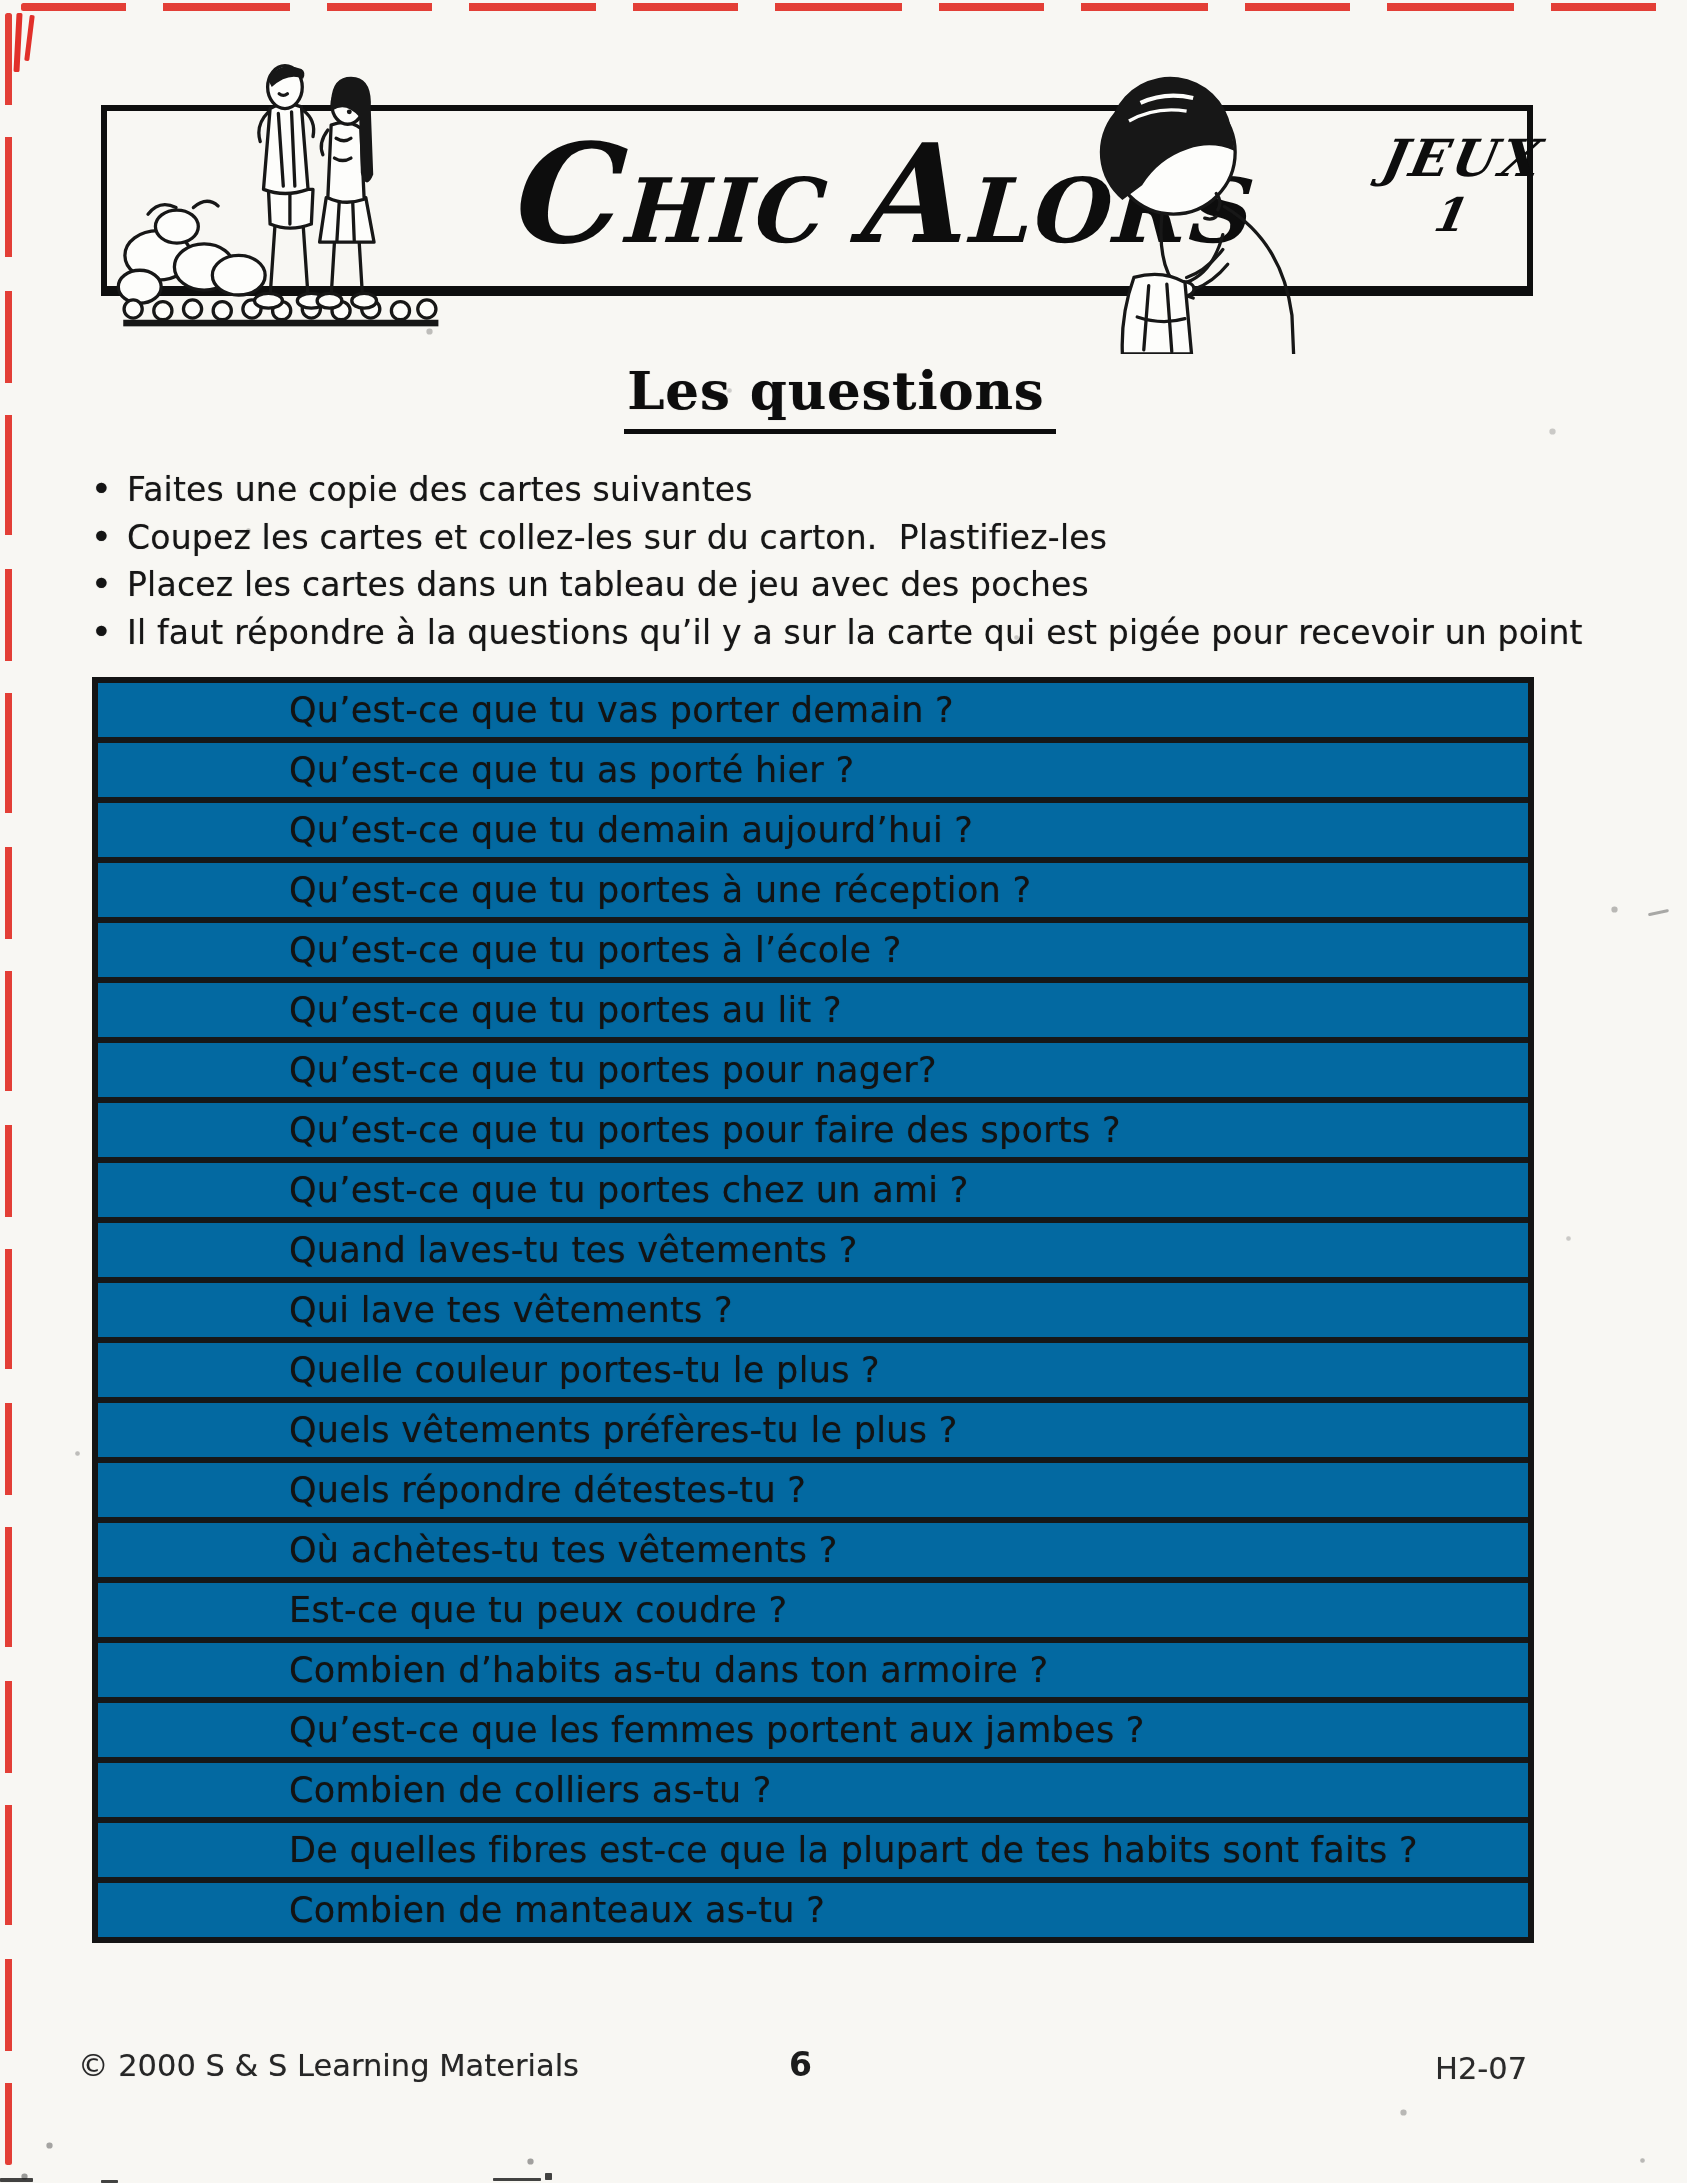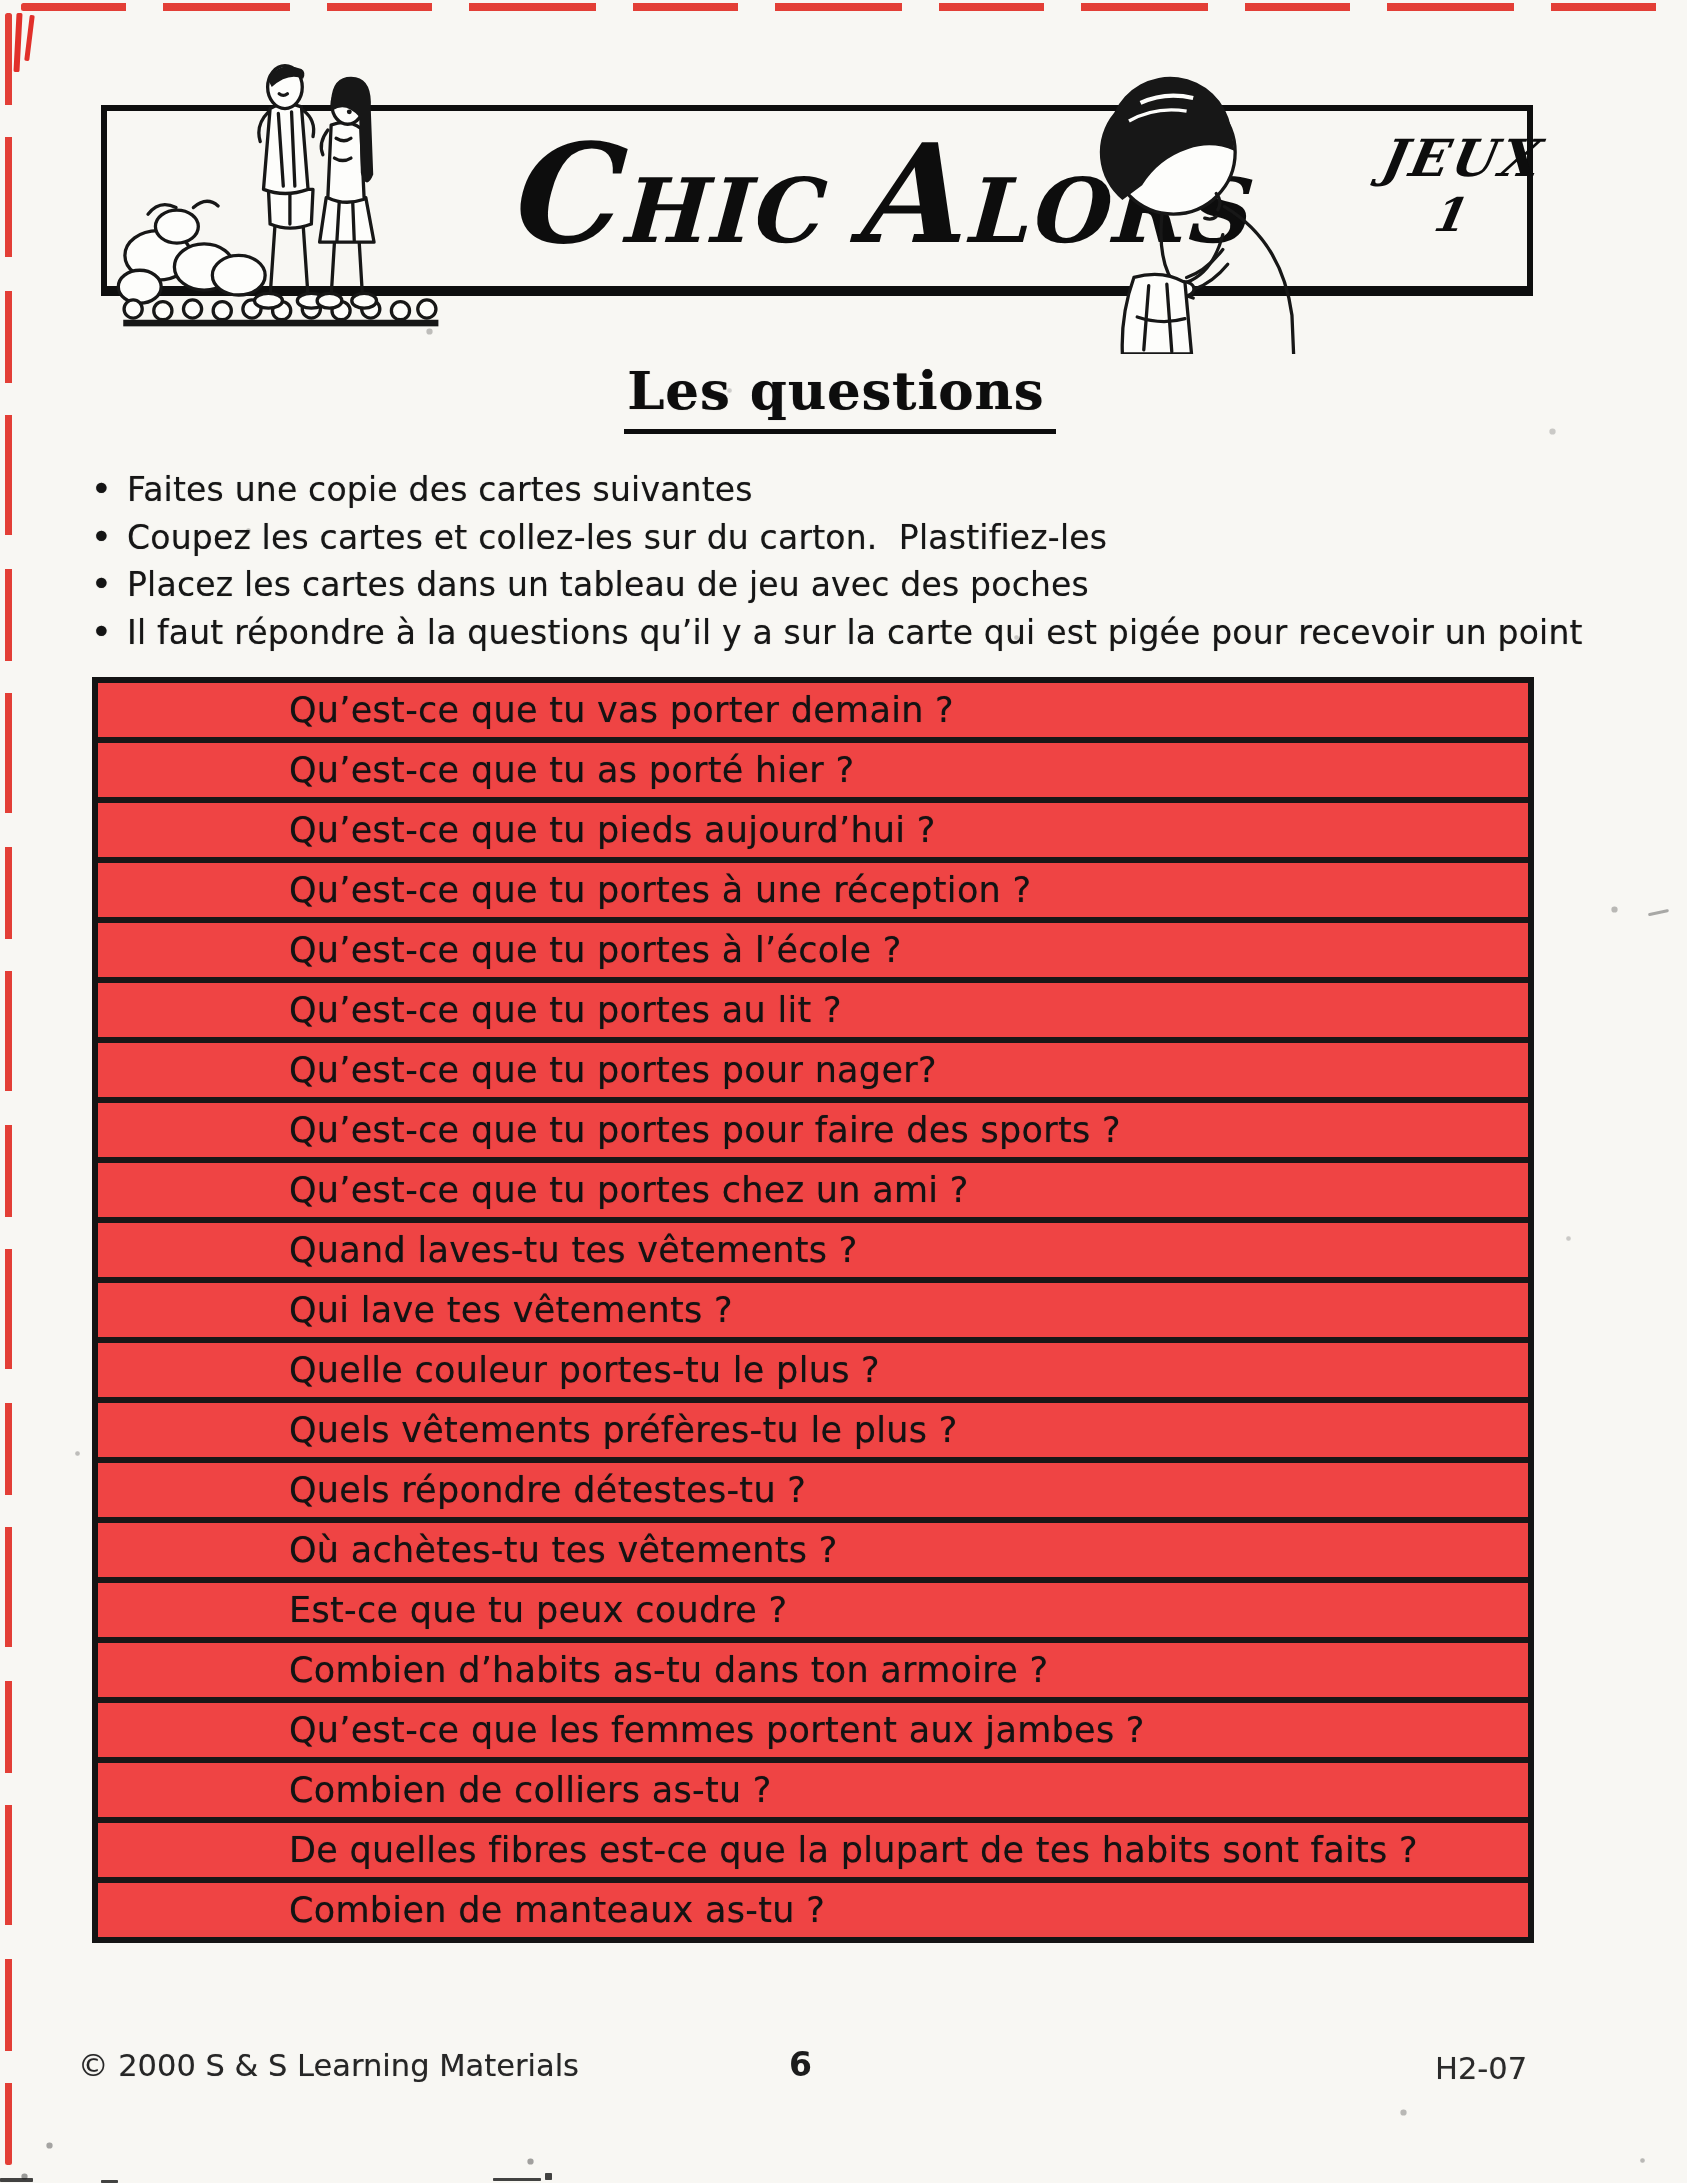--- a/index.html
+++ b/index.html
@@ -56,21 +56,21 @@
     font-family:"DejaVu Serif",serif;font-weight:bold;font-size:53px;
     color:#0d0d0d;letter-spacing:0.8px;border-bottom:5.8px solid #0d0d0d;padding:0 11.5px 8.2px 3.3px;
     text-shadow:0 0 0.8px rgba(0,0,0,.55);}
   
   .instructions{position:absolute;left:89px;top:471px;margin:0;padding:0;list-style:none;width:1557px;}
   .instructions li{display:flex;align-items:baseline;gap:13px;margin-bottom:10.7px;
     font-size:33px;line-height:36px;letter-spacing:0.2px;text-shadow:0 0 0.8px rgba(10,10,10,.5);
     white-space:pre-wrap;}
   .bullet{font-size:36px;line-height:36px;flex:0 0 25px;text-align:center;color:#141414;}
   
-  .cards{position:absolute;left:92px;top:677px;width:1430px;border:6.6px solid #141414;background:#ef4444;}
+  .cards{position:absolute;left:92px;top:677px;width:1430px;border:6.6px solid #141414;background:#0369a1;}
   .card{height:54px;border-bottom:6.6px solid #171717;}
   .card:last-child{border-bottom:none;}
   .card-text{display:block;padding-left:191px;font-size:35px;line-height:54px;color:#131313;
     letter-spacing:0.3px;white-space:nowrap;text-shadow:0 0 0.8px rgba(10,10,10,.55);}
   
   .footer-copy{position:absolute;left:78px;top:2048px;font-size:30.5px;color:#262626;
     text-shadow:0 0 0.8px rgba(20,20,20,.4);}
   .footer-page{position:absolute;left:789px;top:2045px;font-size:33px;font-weight:bold;color:#1c1c1c;}
   .footer-code{position:absolute;left:1435px;top:2051px;font-size:30.5px;color:#2a2a2a;
     text-shadow:0 0 0.8px rgba(20,20,20,.4);}
@@ -189,21 +189,21 @@
   </ul>
 
   <div class="cards">
     <div class="card">
         <span class="card-text">Qu’est-ce que tu vas porter demain ?</span>
       </div>
     <div class="card">
         <span class="card-text">Qu’est-ce que tu as porté hier ?</span>
       </div>
     <div class="card">
-        <span class="card-text">Qu’est-ce que tu pieds aujourd’hui ?</span>
+        <span class="card-text">Qu’est-ce que tu demain aujourd’hui ?</span>
       </div>
     <div class="card">
         <span class="card-text">Qu’est-ce que tu portes à une réception ?</span>
       </div>
     <div class="card">
         <span class="card-text">Qu’est-ce que tu portes à l’école ?</span>
       </div>
     <div class="card">
         <span class="card-text">Qu’est-ce que tu portes au lit ?</span>
       </div>

